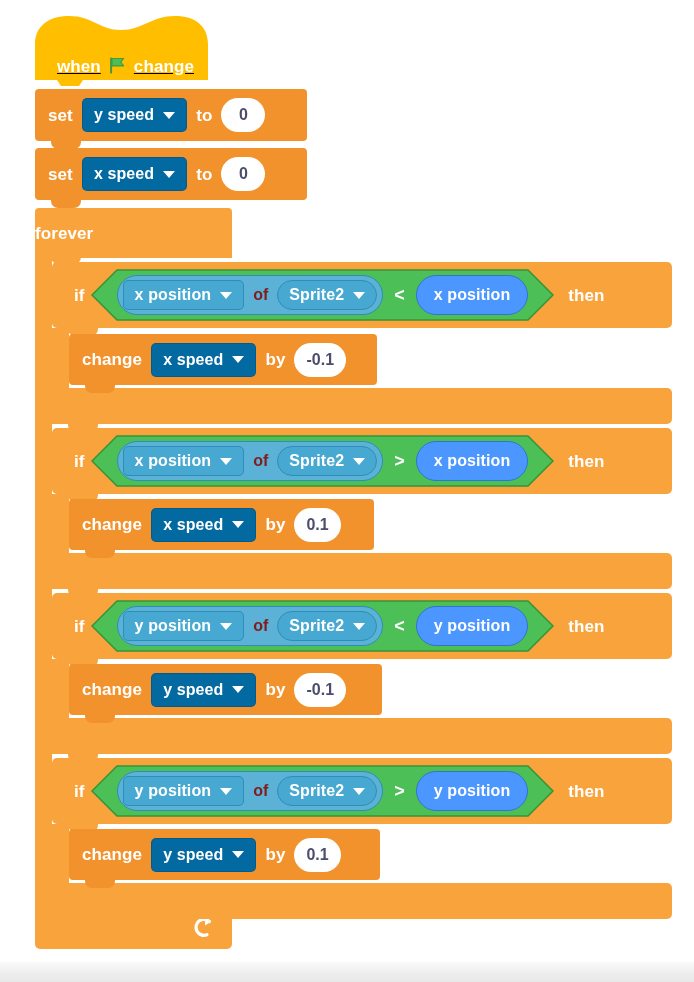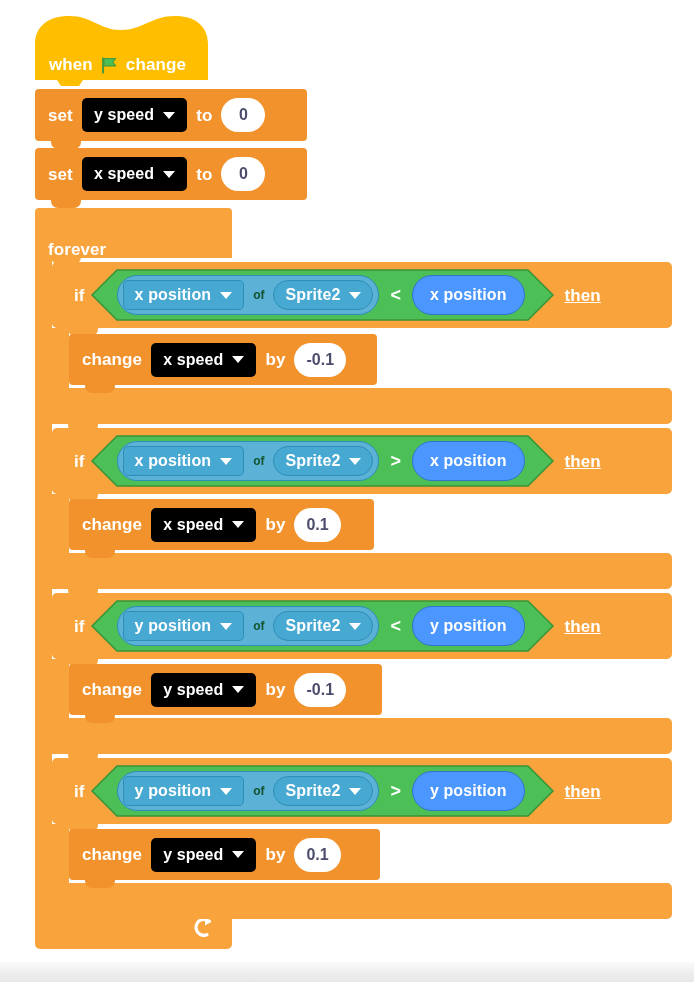--- a/index.html
+++ b/index.html
@@ -35,22 +35,22 @@
 
   
   .hat {
     position: absolute;
     left: 35px; top: 14px;
     width: 173px; height: 74px;
   }
   .hat-svg { position: absolute; left: 0; top: 0; }
   .hat-row {
     position: absolute;
-    left: 14px; top: 42px;
-    display: flex; align-items: flex-start; gap: 7px;
+    left: 22px; top: 42px;
+    display: flex; align-items: flex-end; gap: 7px; text-decoration: underline;
   }
   .flag { display: inline-block; width: 19px; height: 19px; }
 
   
   .blk {
     position: absolute;
     box-sizing: border-box;
     display: flex;
     align-items: center;
     padding: 0 13px;
@@ -71,21 +71,21 @@
 
   
   .dd {
     display: flex; align-items: center; gap: 9px;
     box-sizing: border-box;
     height: 34px;
     padding: 0 11px;
     border-radius: 5px;
     border: 1px solid rgba(0,0,0,.13);
   }
-  .dd.on-var { background: #000000; }
+  .dd.on-var { background: #0369a1; }
   .caret {
     width: 0; height: 0;
     border-left: 6px solid transparent;
     border-right: 6px solid transparent;
     border-top: 7px solid #ffffff;
   }
 
   
   .oval {
     display: flex; align-items: center; justify-content: center;
@@ -99,21 +99,21 @@
     font-weight: bold;
   }
 
   
   .forever-wrap { position: absolute; left: 35px; top: 208px; }
   .forever-top {
     position: absolute; left: 0; top: 0;
     width: 197px; height: 50px;
     background: #f9a33c;
     border-radius: 4px 4px 0 0;
-    display: flex; align-items: flex-end; padding-left: 13px;
+    display: flex; align-items: center; 
     box-sizing: border-box;
   }
   .forever-spine {
     position: absolute; left: 0; top: 48px;
     width: 17px; height: 655px;
     background: #f9a33c;
   }
   .forever-foot {
     position: absolute; left: 0; top: 700px;
     width: 197px; height: 41px;
@@ -136,21 +136,21 @@
   
   .if-head {
     position: absolute;
     height: 66px;
     background: #f9a33c;
     border-radius: 5px;
     display: flex; align-items: center;
     box-sizing: border-box;
   }
   .if-word { margin-left: 22px; }
-  .if-then { margin-left: 14px; text-decoration: underline; }
+  .if-then { margin-left: 14px; }
   .if-spine {
     position: absolute;
     width: 17px;
     background: #f9a33c;
   }
   .if-foot {
     position: absolute;
     height: 36px;
     background: #f9a33c;
     border-radius: 0 5px 5px 0;
@@ -194,21 +194,21 @@
   .sense .dd2 {
     display: flex; align-items: center; gap: 9px;
     height: 30px;
     padding: 0 11px;
     border-radius: 15px;
     background: #47a8d1;
     border: 1px solid #2e8eb8;
     box-sizing: border-box;
   }
   .sense .dd2.rect { border-radius: 5px; }
-  .sense .of { color: #14532d; font-size: 12px; font-weight: bold; padding: 0 1px; }
+  .sense .of { color: #7f1d1d; font-size: 16px; font-weight: bold; padding: 0 1px; }
 
   
   .motion {
     display: flex; align-items: center; justify-content: center;
     height: 40px;
     padding: 0 17px;
     background: #4c97ff;
     border: 1px solid #3373cc;
     border-radius: 20px;
     box-sizing: border-box;

